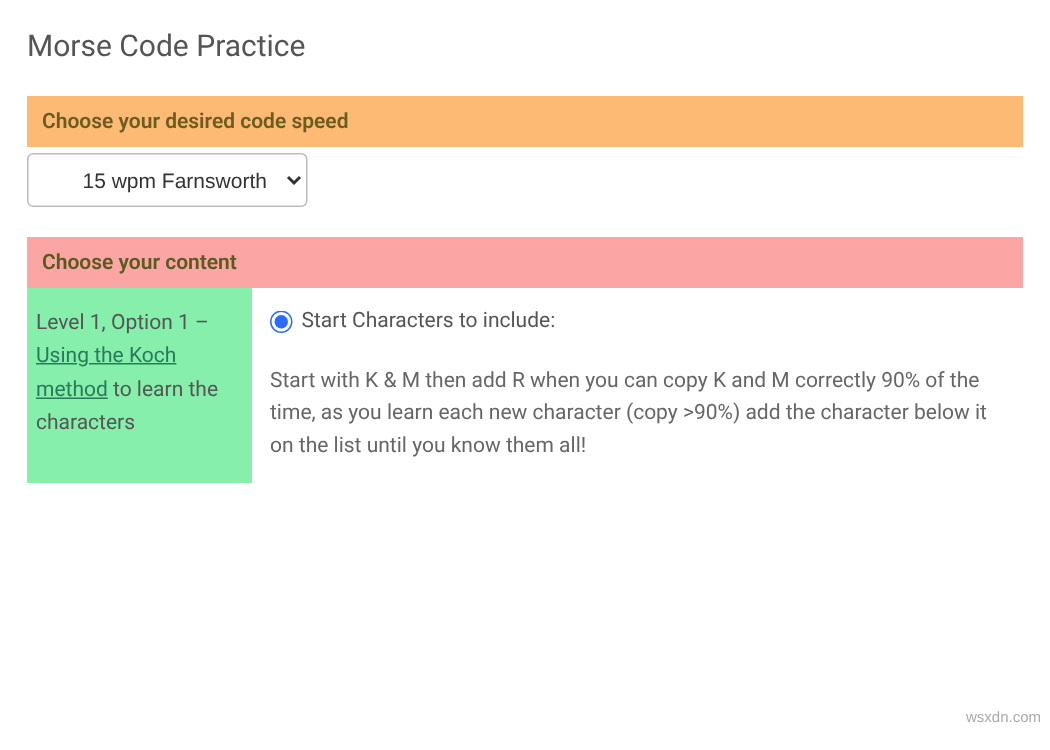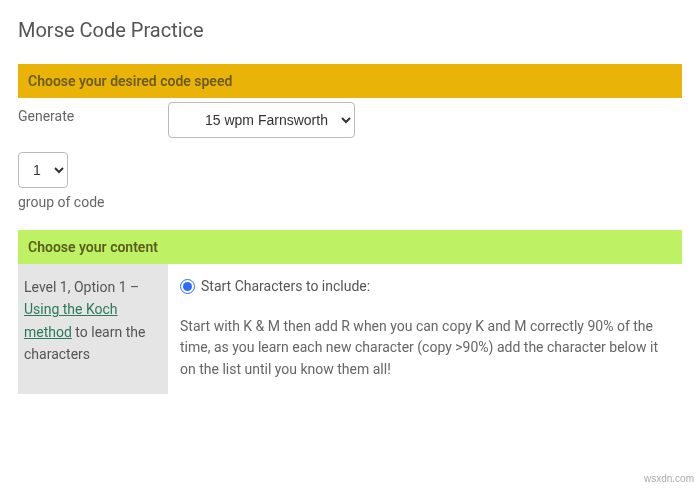--- a/index.html
+++ b/index.html
@@ -17,24 +17,24 @@
     color: #555;
     margin: 8px 0 22px 0;
   }
   .section-header {
     padding: 9px 10px;
     font-weight: 600;
     font-size: 14px;
     color: #6b5c1f;
   }
   .hdr-gold {
-    background: #eab308;
+    background: #fdba74;
   }
   .hdr-olive {
-    background: #bef264;
+    background: #fca5a5;
     color: #5a5b1f;
   }
   .speed-row {
     display: flex;
     padding: 4px 0 20px 0;
     gap: 0;
   }
   .speed-col { padding: 0 0 0 0; }
   .col-a { width: 150px; }
   .col-b { width: 230px; }
@@ -57,21 +57,21 @@
     border: 1px solid #bbb;
     border-radius: 4px;
     background: #fff;
     color: #333;
   }
   .content-row {
     display: flex;
     align-items: stretch;
   }
   .left-panel {
-    background: #e5e5e5;
+    background: #86efac;
     width: 150px;
     padding: 12px 8px 28px 6px;
     color: #555;
     font-size: 14px;
     line-height: 1.6;
   }
   .left-panel a {
     color: #2a7a5a;
     text-decoration: underline;
   }
@@ -108,27 +108,20 @@
   }
 </style>
 </head>
 <body>
 
 <h1>Morse Code Practice</h1>
 
 <div class="section-header hdr-gold">Choose your desired code speed</div>
 
 <div class="speed-row">
-  <div class="speed-col col-a">
-    <span class="field-label">Generate</span>
-    <select>
-      <option>1</option>
-    </select>
-    <span class="field-sub">group of code</span>
-  </div>
   <div class="speed-col col-c">
     <select style="min-width:170px;padding-left:32px;">
       <option>15 wpm Farnsworth</option>
     </select>
   </div>
 </div>
 
 <div class="section-header hdr-olive">Choose your content</div>
 
 <div class="content-row">

